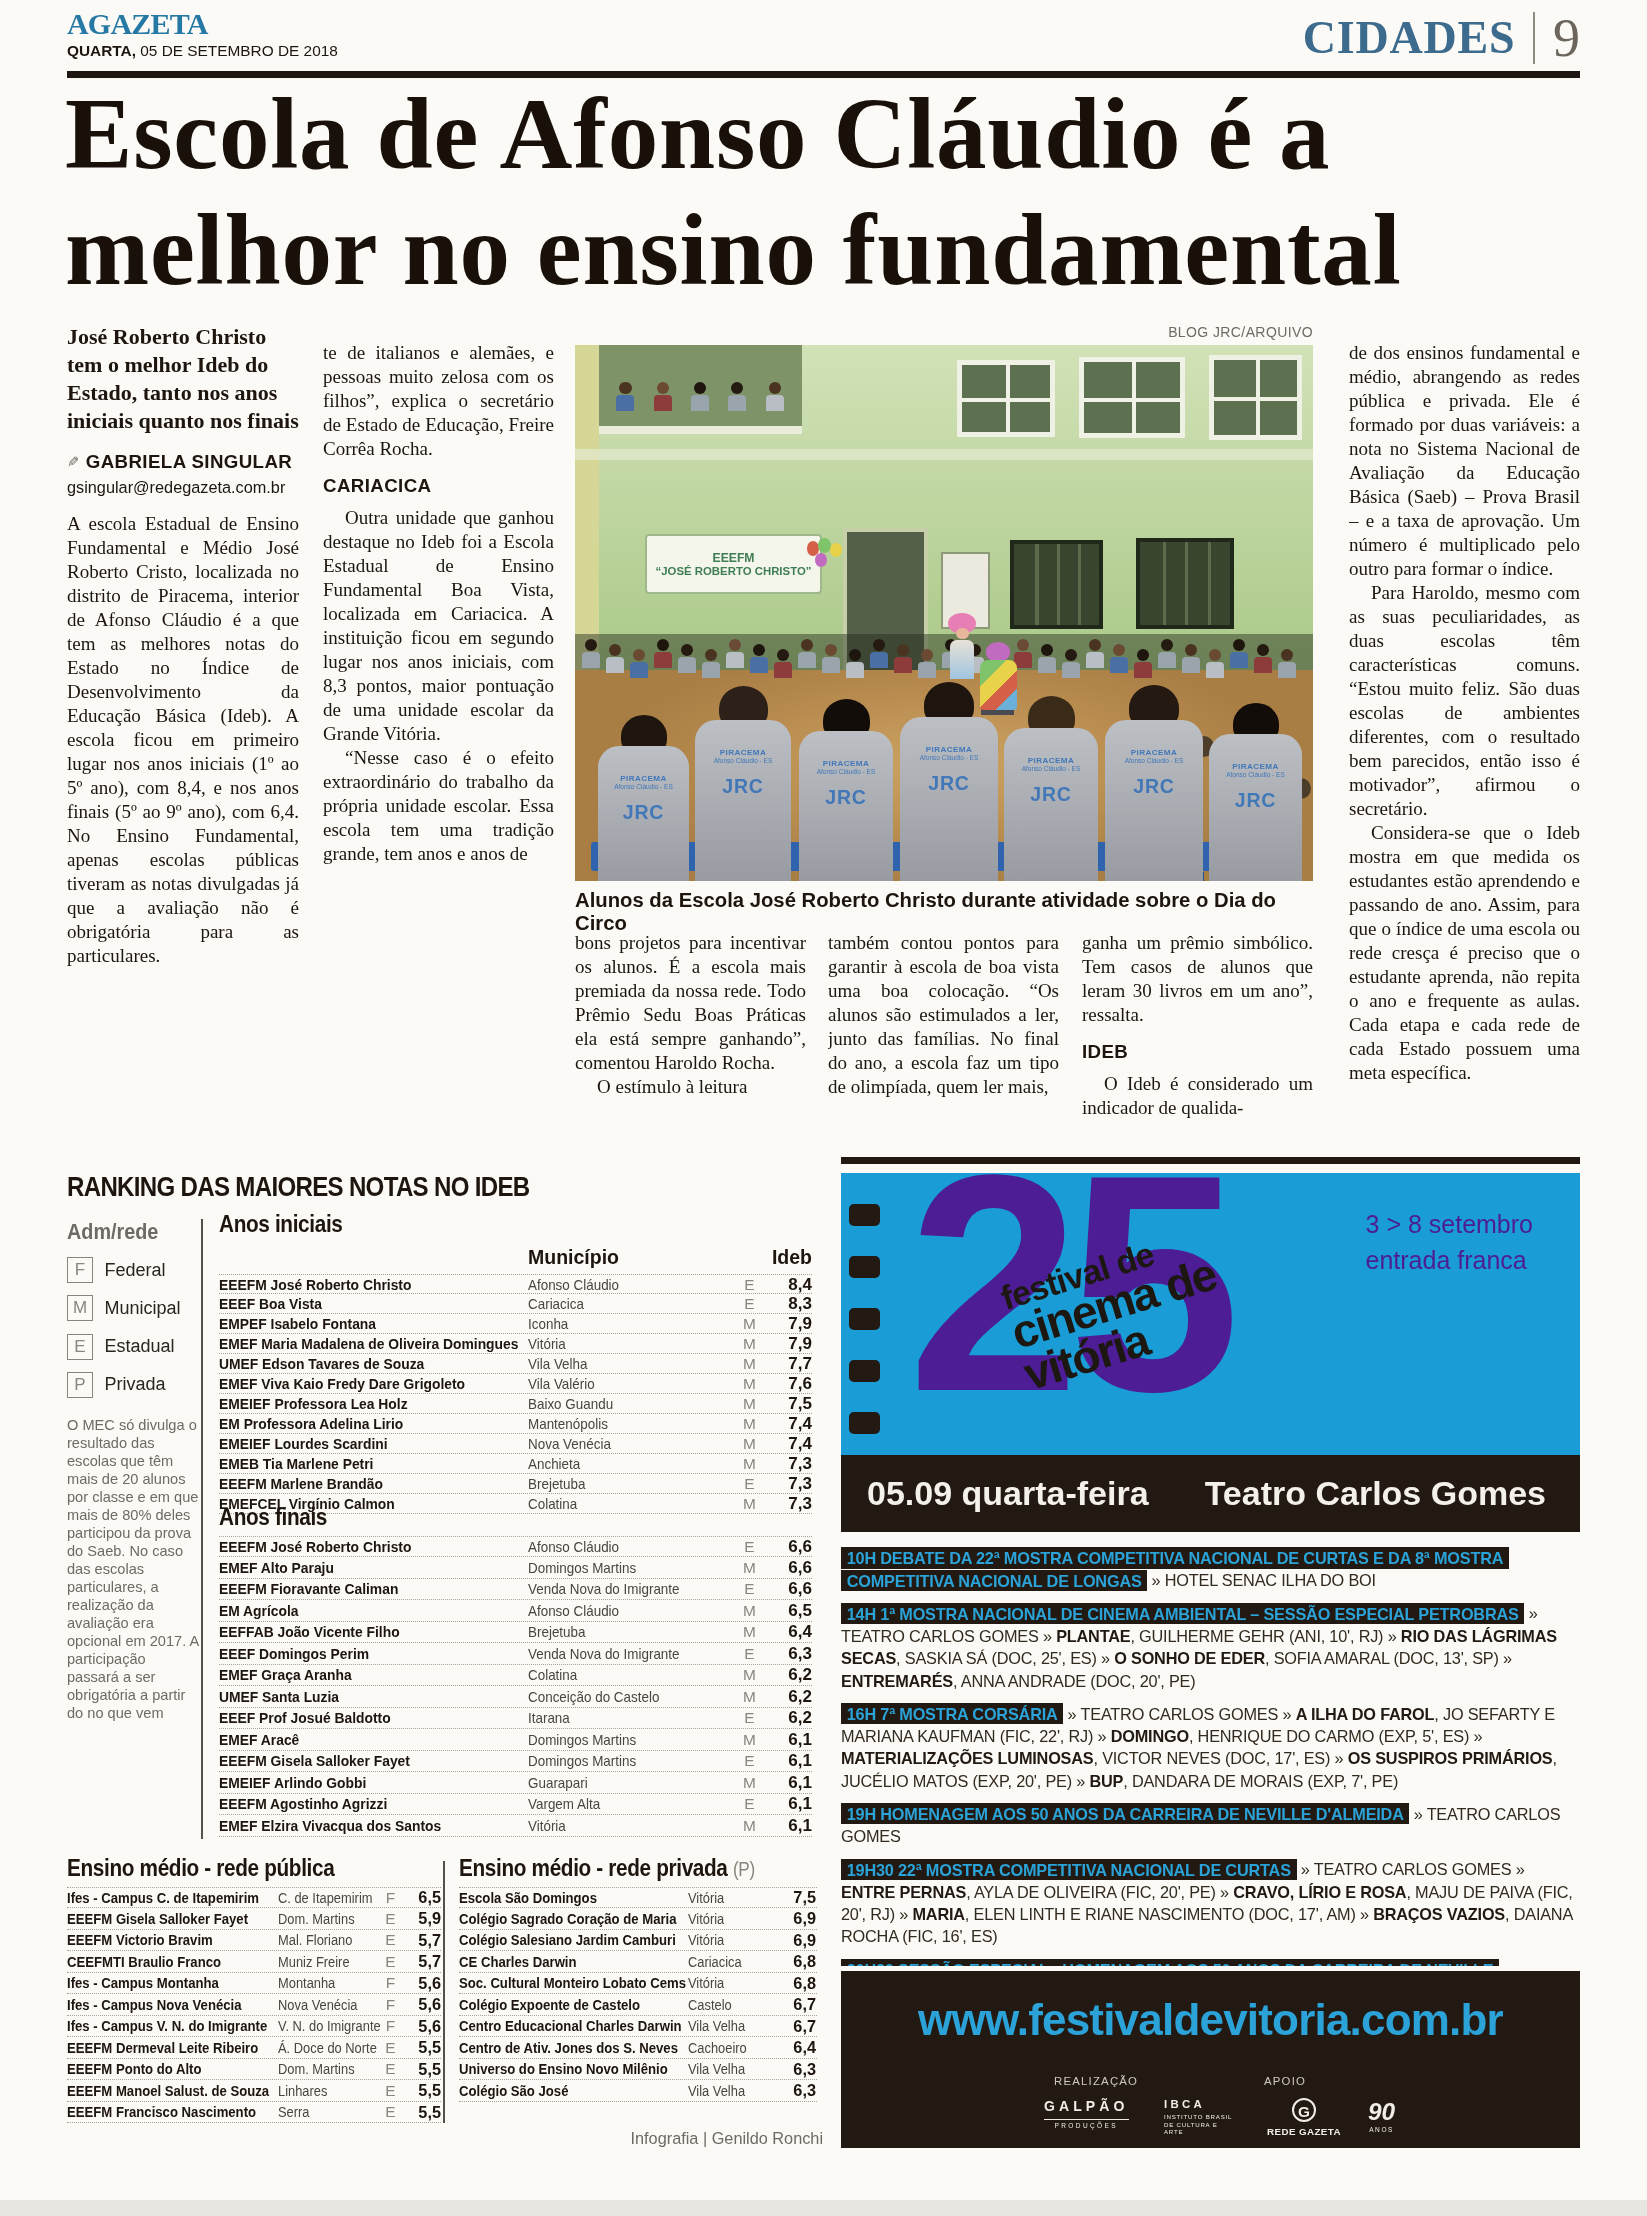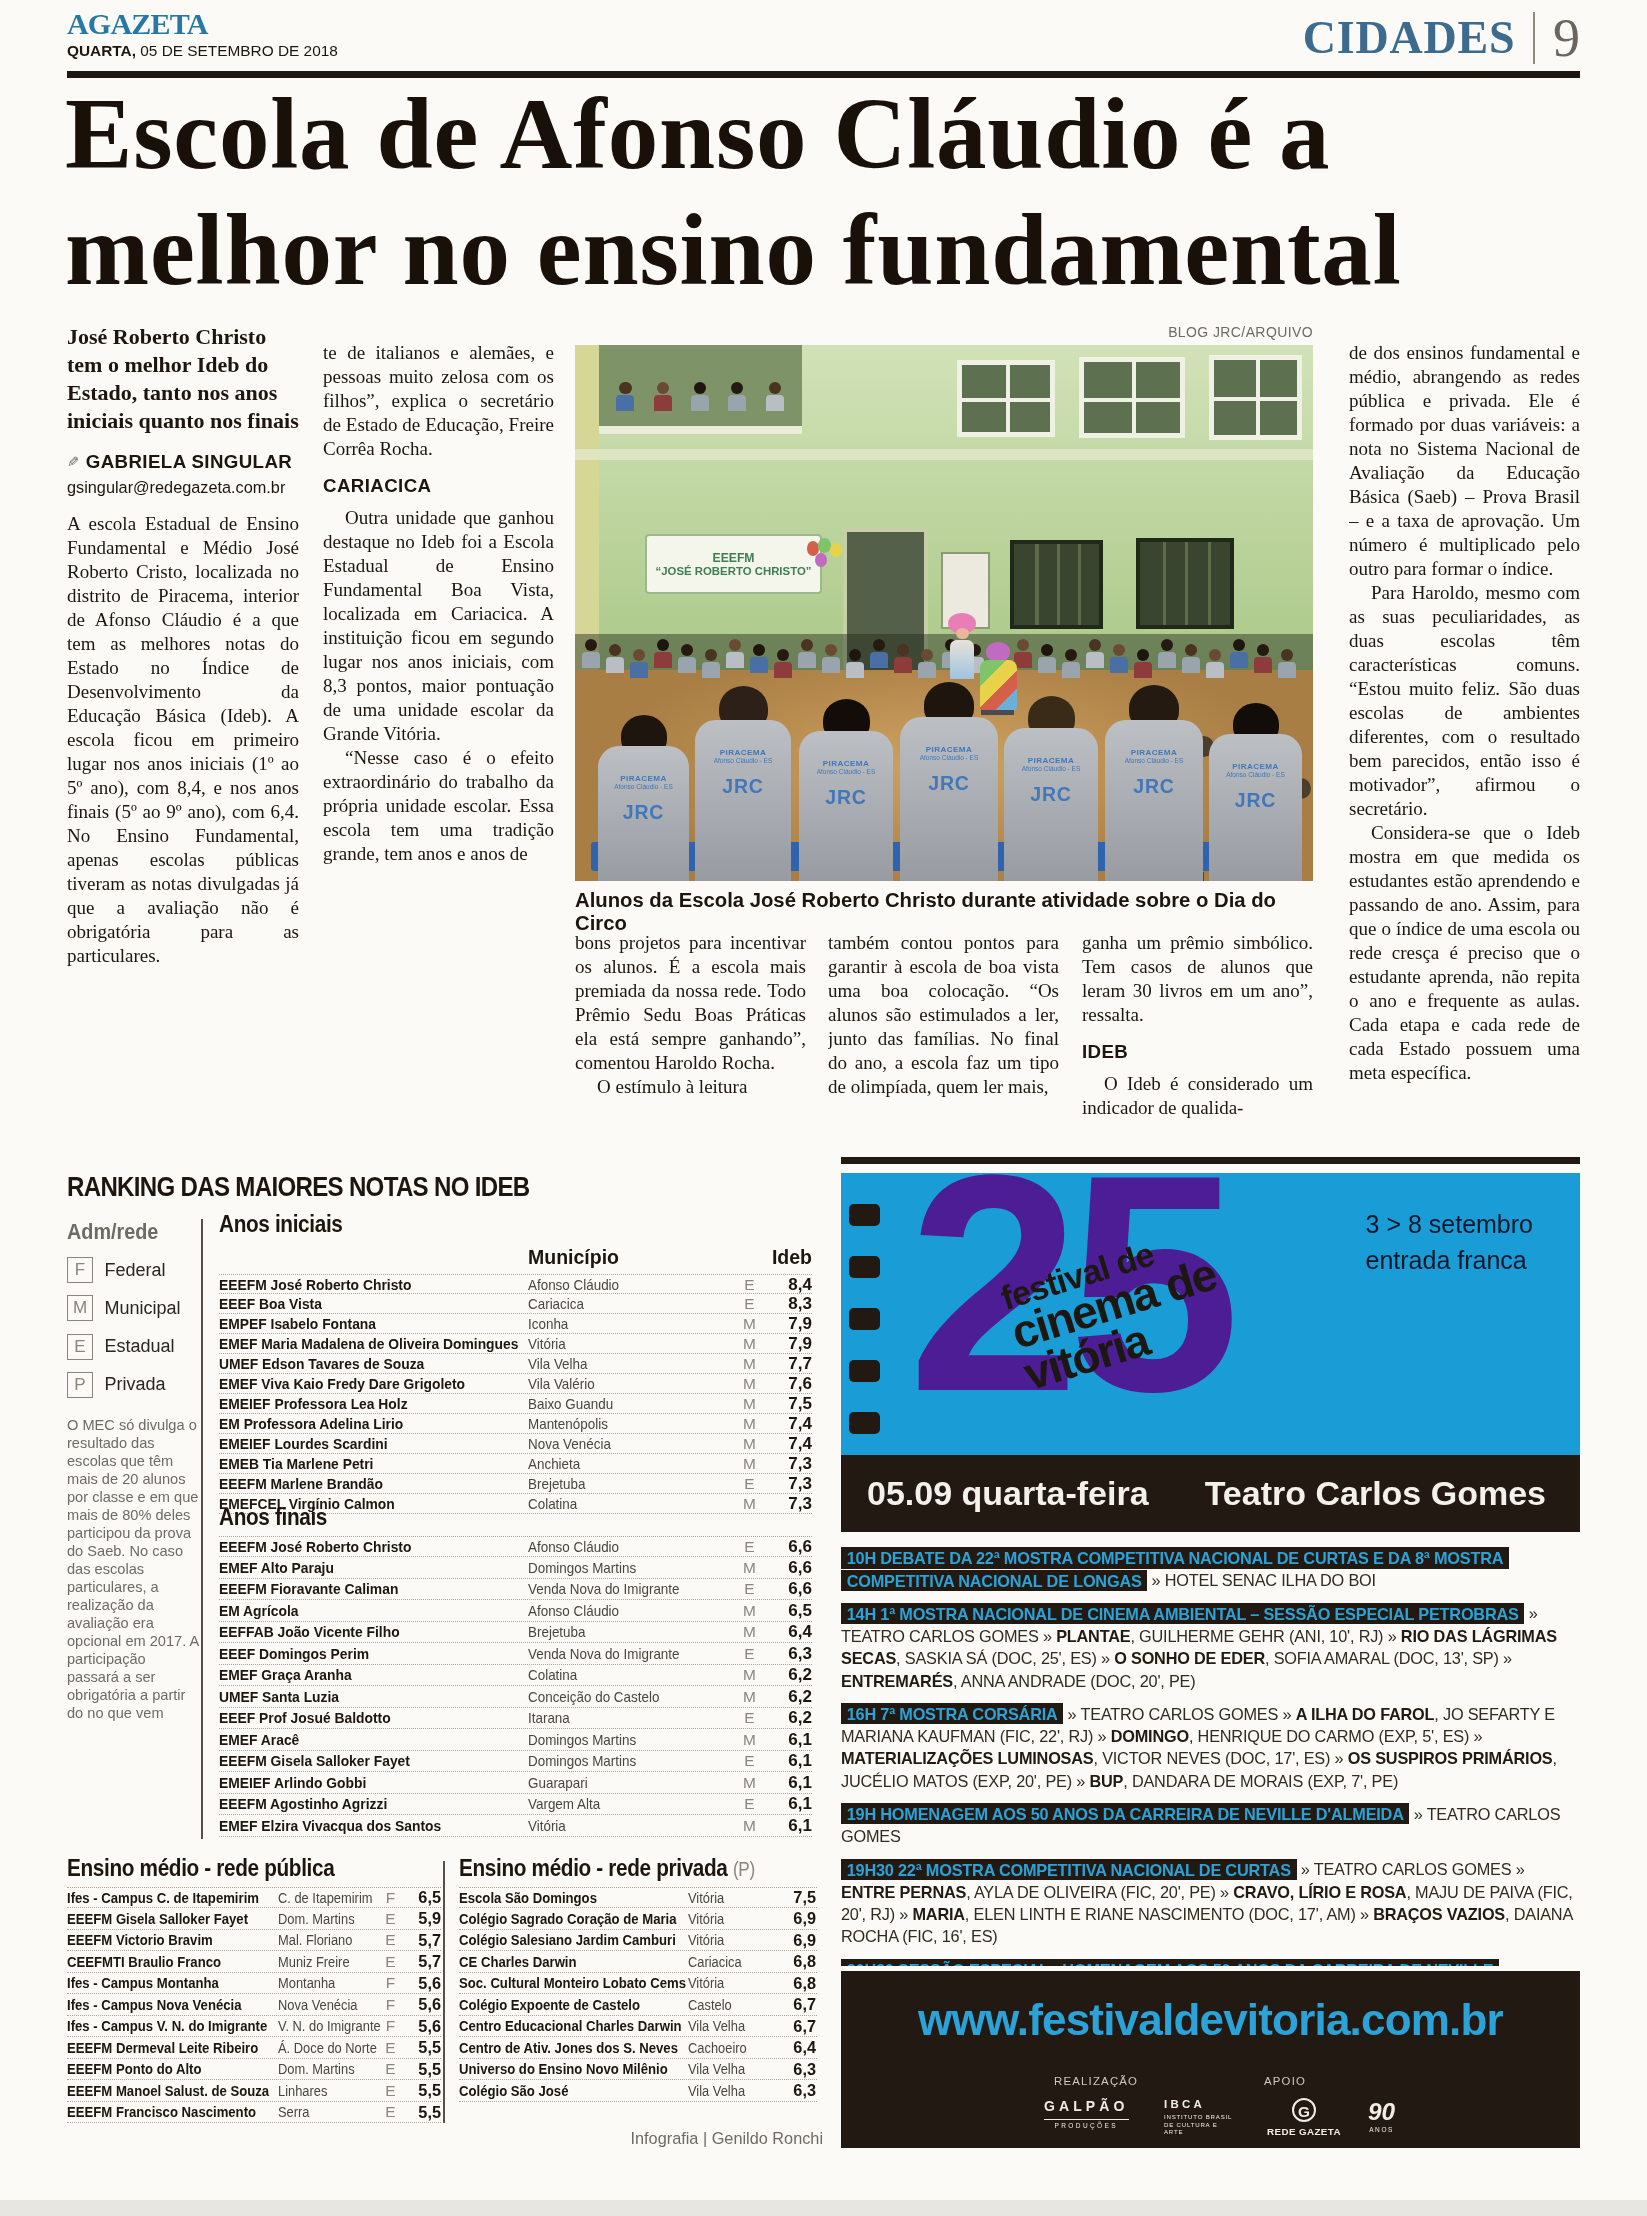--- a/index.html
+++ b/index.html
@@ -129,21 +129,21 @@
   #ad-topbar{position:absolute;left:841px;top:1157px;width:739px;height:7.3px;background:#221a12;}
   #ad-blue{position:absolute;left:841px;top:1173px;width:739px;height:282px;background:#1a9cd6;overflow:hidden;}
   .sprk{position:absolute;left:8.1px;width:31px;height:22px;border-radius:4.9px;background:#221a12;}
   #ad-number{position:absolute;left:67px;top:-24.4px;font-family:"Liberation Sans",sans-serif;font-weight:bold;
      font-size:309px;line-height:268px;letter-spacing:-11.4px;color:#4c1d95;}
   #ad-wordmark{position:absolute;left:169px;top:78px;transform:rotate(-17deg);color:#1d1712;
      font-family:"Liberation Sans",sans-serif;font-weight:bold;line-height:.92;}
   #ad-wordmark .w1{font-size:34px;letter-spacing:-0.8px;}
   #ad-wordmark .w2{font-size:46px;letter-spacing:-1.6px;}
   #ad-wordmark .w3{font-size:46px;letter-spacing:-1.6px;}
-  #ad-dates{position:absolute;right:47px;top:32.5px;font-family:"Liberation Sans",sans-serif;font-size:25px;line-height:36px;color:#0f172a;}
+  #ad-dates{position:absolute;right:47px;top:32.5px;font-family:"Liberation Sans",sans-serif;font-size:25px;line-height:36px;color:#4c1d95;}
   #ad-bar{position:absolute;left:841px;top:1455px;width:739px;height:77px;background:#221a12;color:#f4f1ea;
      font-family:"Liberation Sans",sans-serif;font-weight:bold;font-size:34px;line-height:77px;}
   #ad-bar .l{position:absolute;left:26px;}
   #ad-bar .r{position:absolute;right:34px;}
   #ad-program{position:absolute;left:841px;top:1547px;width:739px;height:419px;overflow:hidden;
      font-family:"Liberation Sans",sans-serif;font-size:16.3px;line-height:22.4px;color:#332a1f;letter-spacing:-0.2px;}
   .prog{margin:0 0 10.6px 0;}
   .prog .chip{background:#221a12;color:#2ba3d8;font-weight:bold;padding:1.6px 5.7px;
      -webkit-box-decoration-break:clone;box-decoration-break:clone;}
   .prog .b{font-weight:bold;color:#221a12;}

